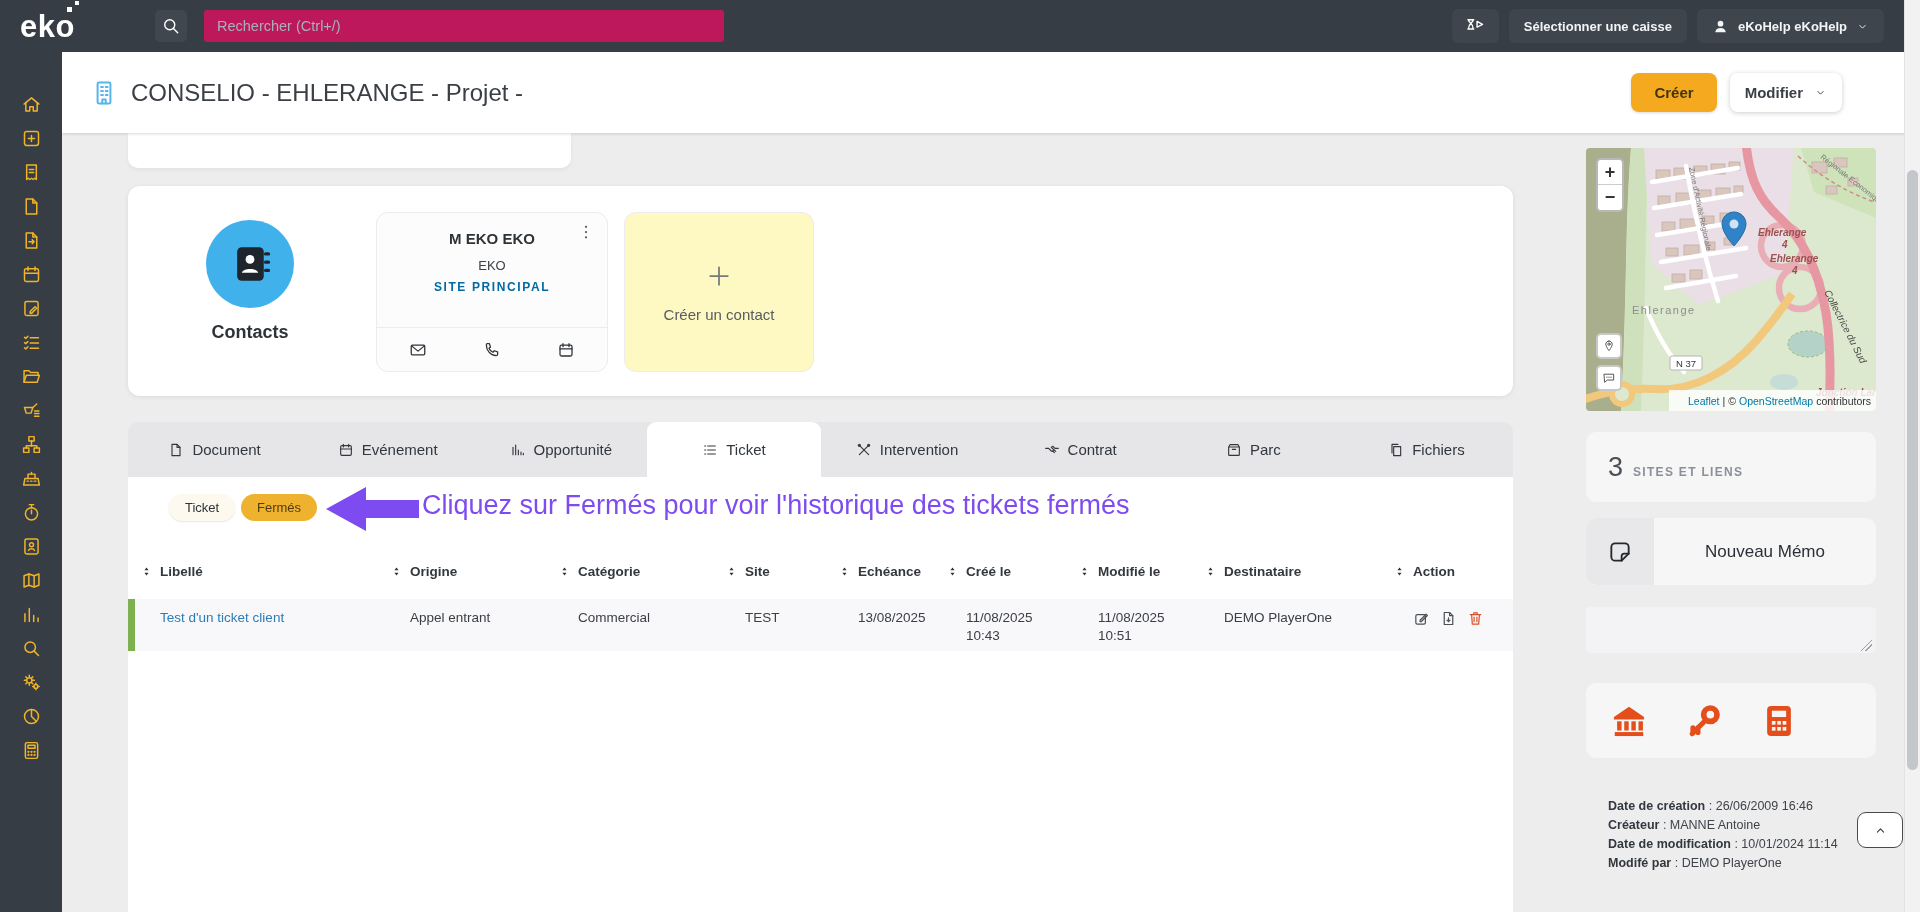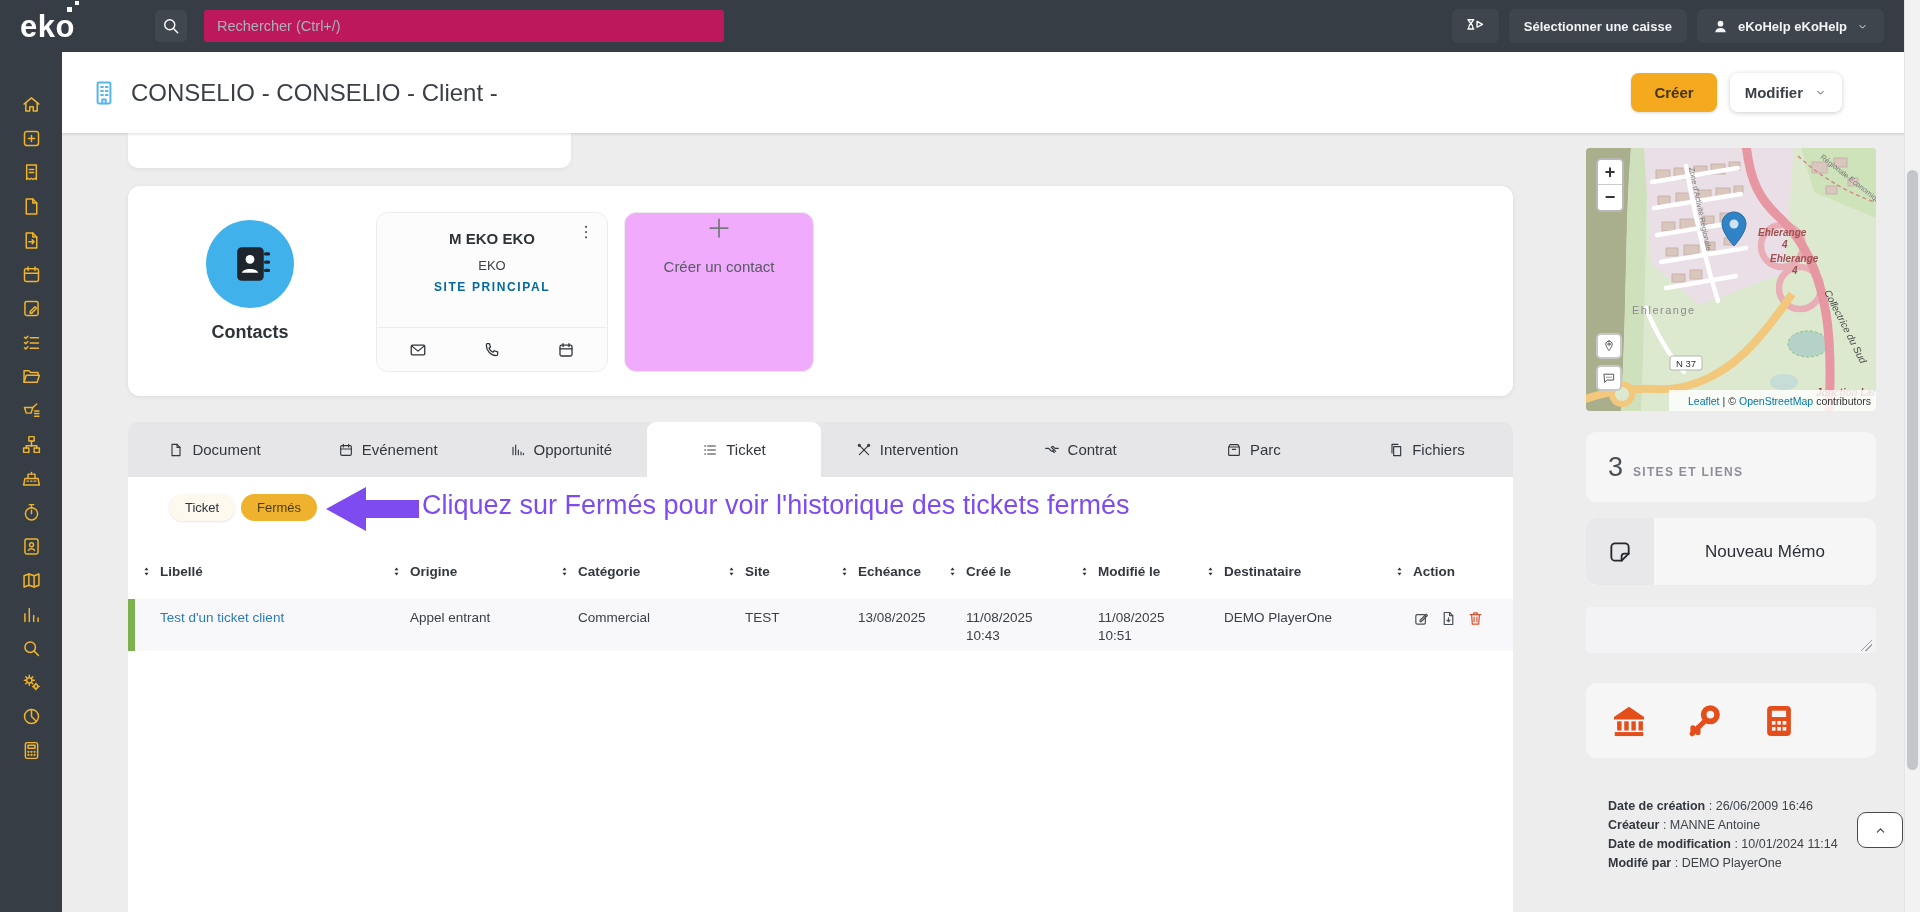--- a/index.html
+++ b/index.html
@@ -47,21 +47,21 @@
   .contacts-label{position:absolute;left:60px;top:136px;width:124px;text-align:center;font-size:18px;font-weight:700;color:#2e3338}
   .mini-card{position:absolute;left:248px;top:26px;width:232px;height:160px;background:#fcfcfd;border:1px solid #ececee;border-radius:12px}
   .mini-name{margin-top:17px;text-align:center;font-weight:700;font-size:15px;color:#2e3338}
   .kebab{position:absolute;right:8px;top:10px;width:22px;height:22px;color:#565b62;cursor:pointer}
   .kebab svg{width:18px;height:18px}
   .mini-co{margin-top:11px;text-align:center;font-size:13px;color:#3c4147}
   .mini-site{margin-top:7px;text-align:center;font-size:12px;font-weight:700;letter-spacing:1.6px;color:#0369a1}
   .mini-foot{position:absolute;left:0;right:0;bottom:0;height:44px;border-top:1px solid #ececee;display:flex;align-items:center;justify-content:space-between;padding:0 32px}
   .mini-foot .fic{width:18px;height:18px;color:#2e3338;cursor:pointer}
   .mini-foot svg{width:18px;height:18px}
-  .create-card{position:absolute;left:496px;top:26px;width:190px;height:160px;background:#f0abfc;border:1px solid #ececee;border-radius:12px;display:flex;flex-direction:column;align-items:center;justify-content:flex-start;gap:15px;cursor:pointer}
+  .create-card{position:absolute;left:496px;top:26px;width:190px;height:160px;background:#fef9c3;border:1px solid #ececee;border-radius:12px;display:flex;flex-direction:column;align-items:center;justify-content:center;gap:15px;cursor:pointer}
   .create-card .plus{width:30px;height:30px;color:#75797e}
   .create-card .plus svg{width:30px;height:30px;stroke-width:1.4}
   .create-label{font-size:15px;color:#565b62}
 
   
   .tabs{position:absolute;left:128px;top:422px;width:1385px;height:55px;background:#e6e6e8;border-radius:10px 10px 0 0;display:flex}
   .tab{flex:1;display:flex;align-items:center;justify-content:center;gap:8px;font-size:15px;color:#32373e;cursor:pointer}
   .tab svg{width:16px;height:16px}
   .tab.active{background:#fff;border-radius:9px 9px 0 0}
 
@@ -338,21 +338,21 @@
   </div>
 
 <div class="page-header">
   <div class="title-wrap">
     <span style="display: inline-block; width: 28px; height: 28px;">
         <svg viewBox="0 0 24 24" fill="none" stroke="currentColor" stroke-width="1.7" stroke-linecap="round" stroke-linejoin="round" style="width:100%;height:100%;display:block">
           <rect x="6.5" y="3" width="11" height="18" rx="1"></rect>
           <path d="M9.5 6.8h1.6m2.4 0h1.6M9.5 10.3h1.6m2.4 0h1.6M9.5 13.8h1.6m2.4 0h1.6M10.5 21v-3.5h3V21"></path>
         </svg>
       </span>
-    <div class="page-title">CONSELIO - CONSELIO - Client -</div>
+    <div class="page-title">CONSELIO - EHLERANGE - Projet -</div>
   </div>
   <div class="header-actions">
     <button class="btn btn-create">Créer</button>
     <button class="btn btn-modify">
       <span>Modifier</span>
       <span style="display: inline-block; width: 13px; height: 13px;">
           <svg viewBox="0 0 24 24" fill="none" stroke="currentColor" stroke-width="1.7" stroke-linecap="round" stroke-linejoin="round" style="width:100%;height:100%;display:block">
             <path d="m7 10 5 5 5-5"></path>
           </svg>
         </span>

